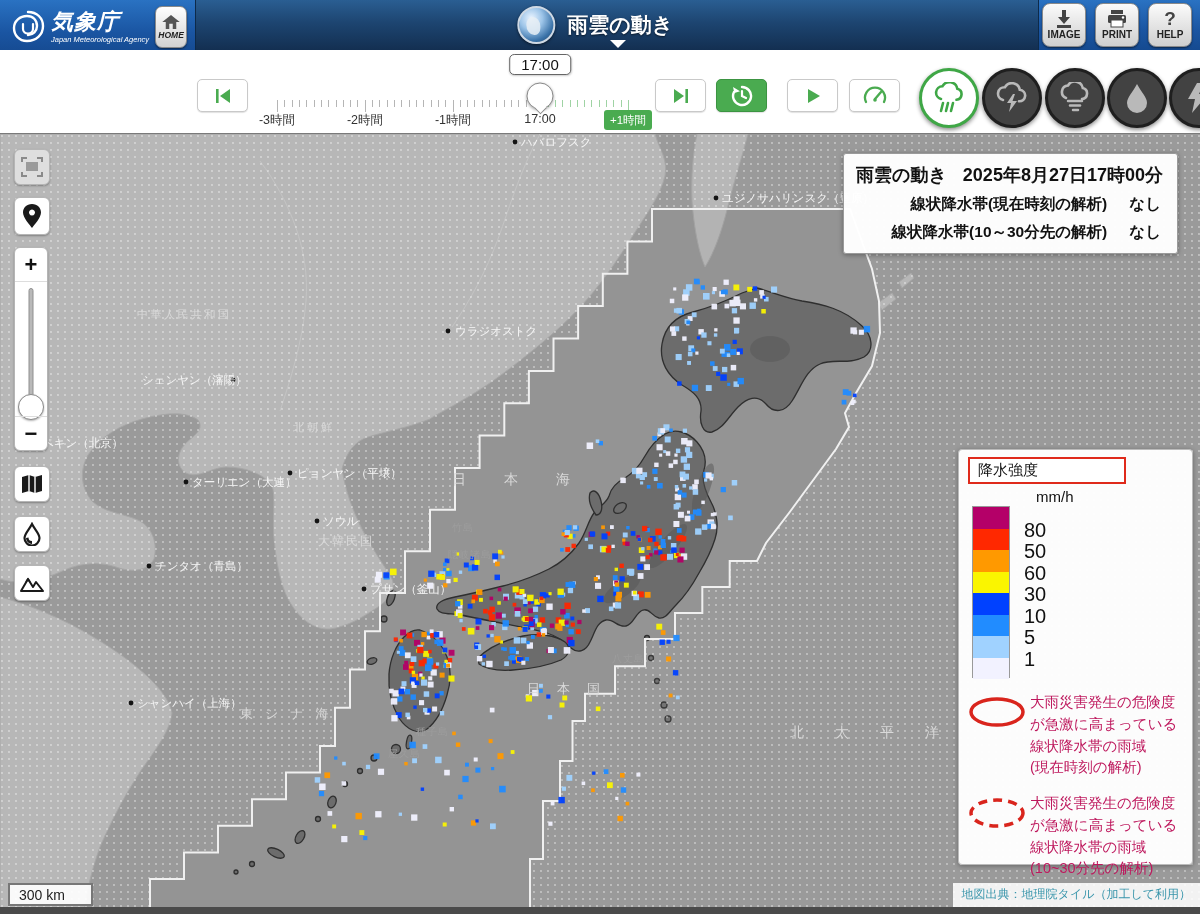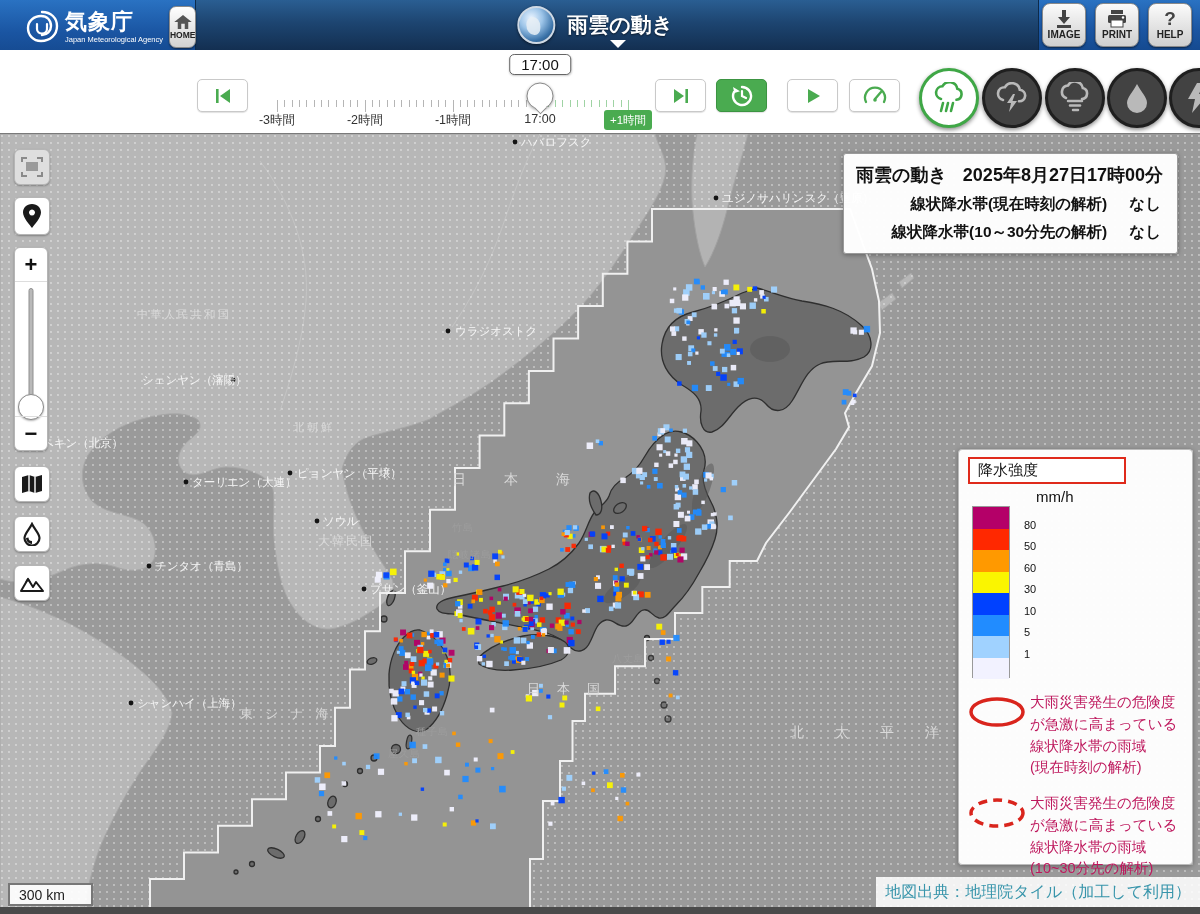--- a/index.html
+++ b/index.html
@@ -4,21 +4,21 @@
 <style>
   * { margin:0; padding:0; box-sizing:border-box; }
   html,body { width:1200px; height:914px; overflow:hidden; background:#fff;
     font-family:"Liberation Sans","DejaVu Sans",sans-serif; }
 
   
   .header { position:relative; width:1200px; height:50px;
     background:linear-gradient(180deg,#2a5e92 0%,#1d4571 45%,#132f51 100%); }
   .brand { position:absolute; left:0; top:0; width:196px; height:54px;
     background:linear-gradient(180deg,#2a72c2,#1a55a2 60%,#154a90);
-    border-right:1px solid #0d2a4a; display:flex; align-items:center; padding:0 22px; }
+    border-right:1px solid #0d2a4a; display:flex; align-items:center; padding:0 8px;font-style:italic; }
   .brand-logo { width:40px; height:40px; flex:0 0 40px; }
   .brand-txt { color:#fff; line-height:1; margin-left:3px; }
   .brand-title { font-size:22px; font-weight:bold; letter-spacing:1px; }
   .brand-sub { font-size:7.5px; margin-top:3px; white-space:nowrap; }
   .home-btn { margin-left:6px; width:42px; height:42px; border-radius:7px;
     background:linear-gradient(180deg,#ffffff,#d2d2d2); border:1px solid #8a8a8a;
     box-shadow:0 1px 2px rgba(0,0,0,.5); display:flex; flex-direction:column;
     align-items:center; justify-content:center; cursor:pointer; }
   .home-btn .lbl { font-size:8.5px; font-weight:bold; color:#222; margin-top:1px; }
   .title-wrap { position:absolute; left:50%; top:0; transform:translateX(-53%);
@@ -113,31 +113,31 @@
   .legend { position:absolute; left:958px; top:315px; width:235px; height:416px;
     background:rgba(255,255,255,.97); border:1px solid #bbb; border-radius:4px;
     box-shadow:0 1px 5px rgba(0,0,0,.35); padding:7px 9px; color:#111; }
   .legend-title { border:2.5px solid #df2a1b; padding:2px 8px; font-size:15px;
     width:158px; cursor:pointer; background:#fff; }
   .legend-unit { font-size:15px; margin:4px 0 1px 68px; }
   .scale-wrap { position:relative; height:172px; margin-left:4px; }
   .scale-bar { position:absolute; left:0; top:0; width:38px; height:172px;
     border:1px solid #999; }
   .scale-bar i { display:block; width:100%; height:21.5px; }
-  .scale-num { position:absolute; left:52px; font-size:11px; color:#111; }
+  .scale-num { position:absolute; left:52px; font-size:20px; color:#111; }
   .note { display:flex; margin-top:14px; }
   .note svg { flex:0 0 62px; }
   .note .txt { font-size:14.5px; line-height:1.5; color:#be185d; }
 
   .scalebar { position:absolute; left:8px; top:749px; width:85px; height:23px;
     background:rgba(255,255,255,.92); border:2px solid #777; font-size:14px;
     color:#222; display:flex; align-items:center; padding-left:9px; }
   .attrib { position:absolute; right:0; bottom:7px; background:rgba(255,255,255,.88);
     padding:3px 9px 4px; text-align:right; line-height:1.45; }
-  .attrib .src { font-size:16px; color:#3895ab; }
+  .attrib .src { font-size:12px; color:#3895ab; }
   .attrib .cr { font-size:13.5px; color:#222; }
 </style>
 </head>
 <body>
 
 <div class="header">
   <div class="brand">
     <svg class="brand-logo" viewBox="0 0 40 40">
       <path d="M20 5 C29 5 35 11 35 19 C35 28 28 34 19 34 C11 34 6 28 6 21 C6 14 12 9 19 9 C25 9 29 13 29 19 C29 24 25 28 20 28" fill="none" stroke="#fff" stroke-width="2.4" stroke-linecap="round"></path>
       <path d="M15 17 v5 c0 3 2.5 4.5 5 4.5 s5 -1.5 5 -4.5 v-5" fill="none" stroke="#fff" stroke-width="2.2" stroke-linecap="round"></path>

